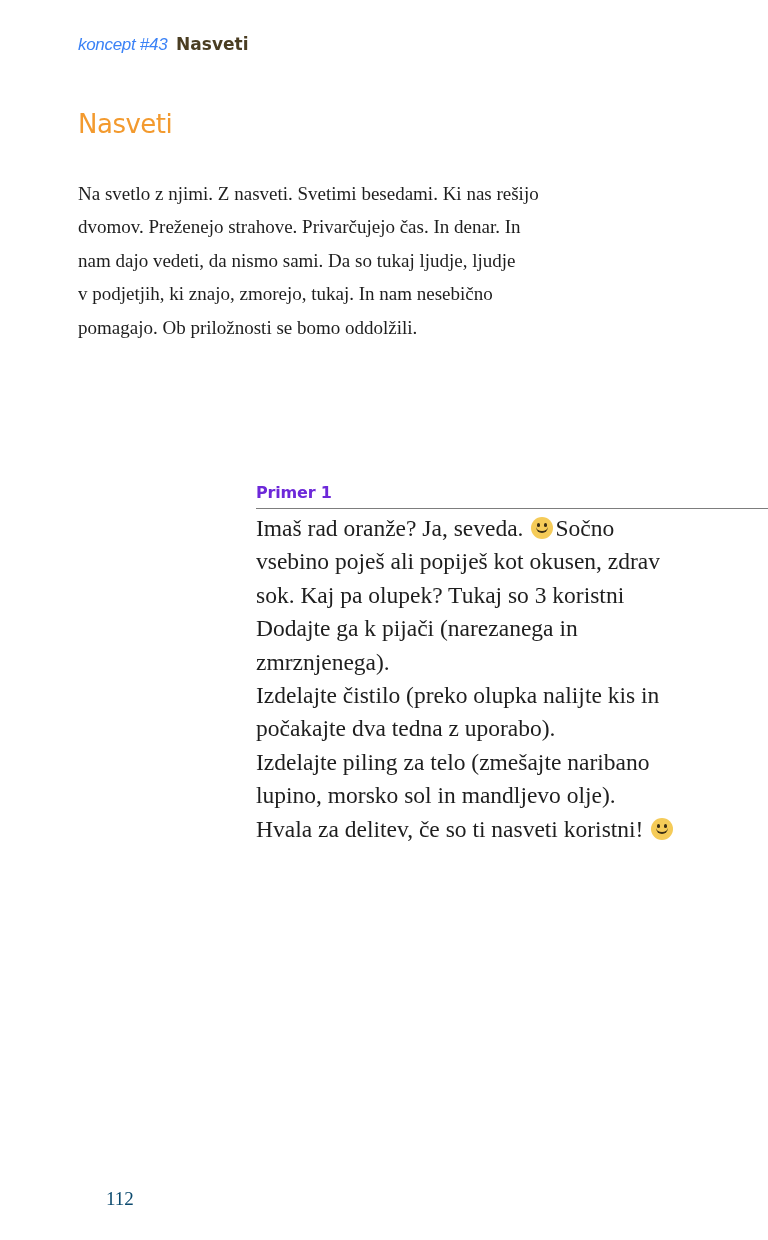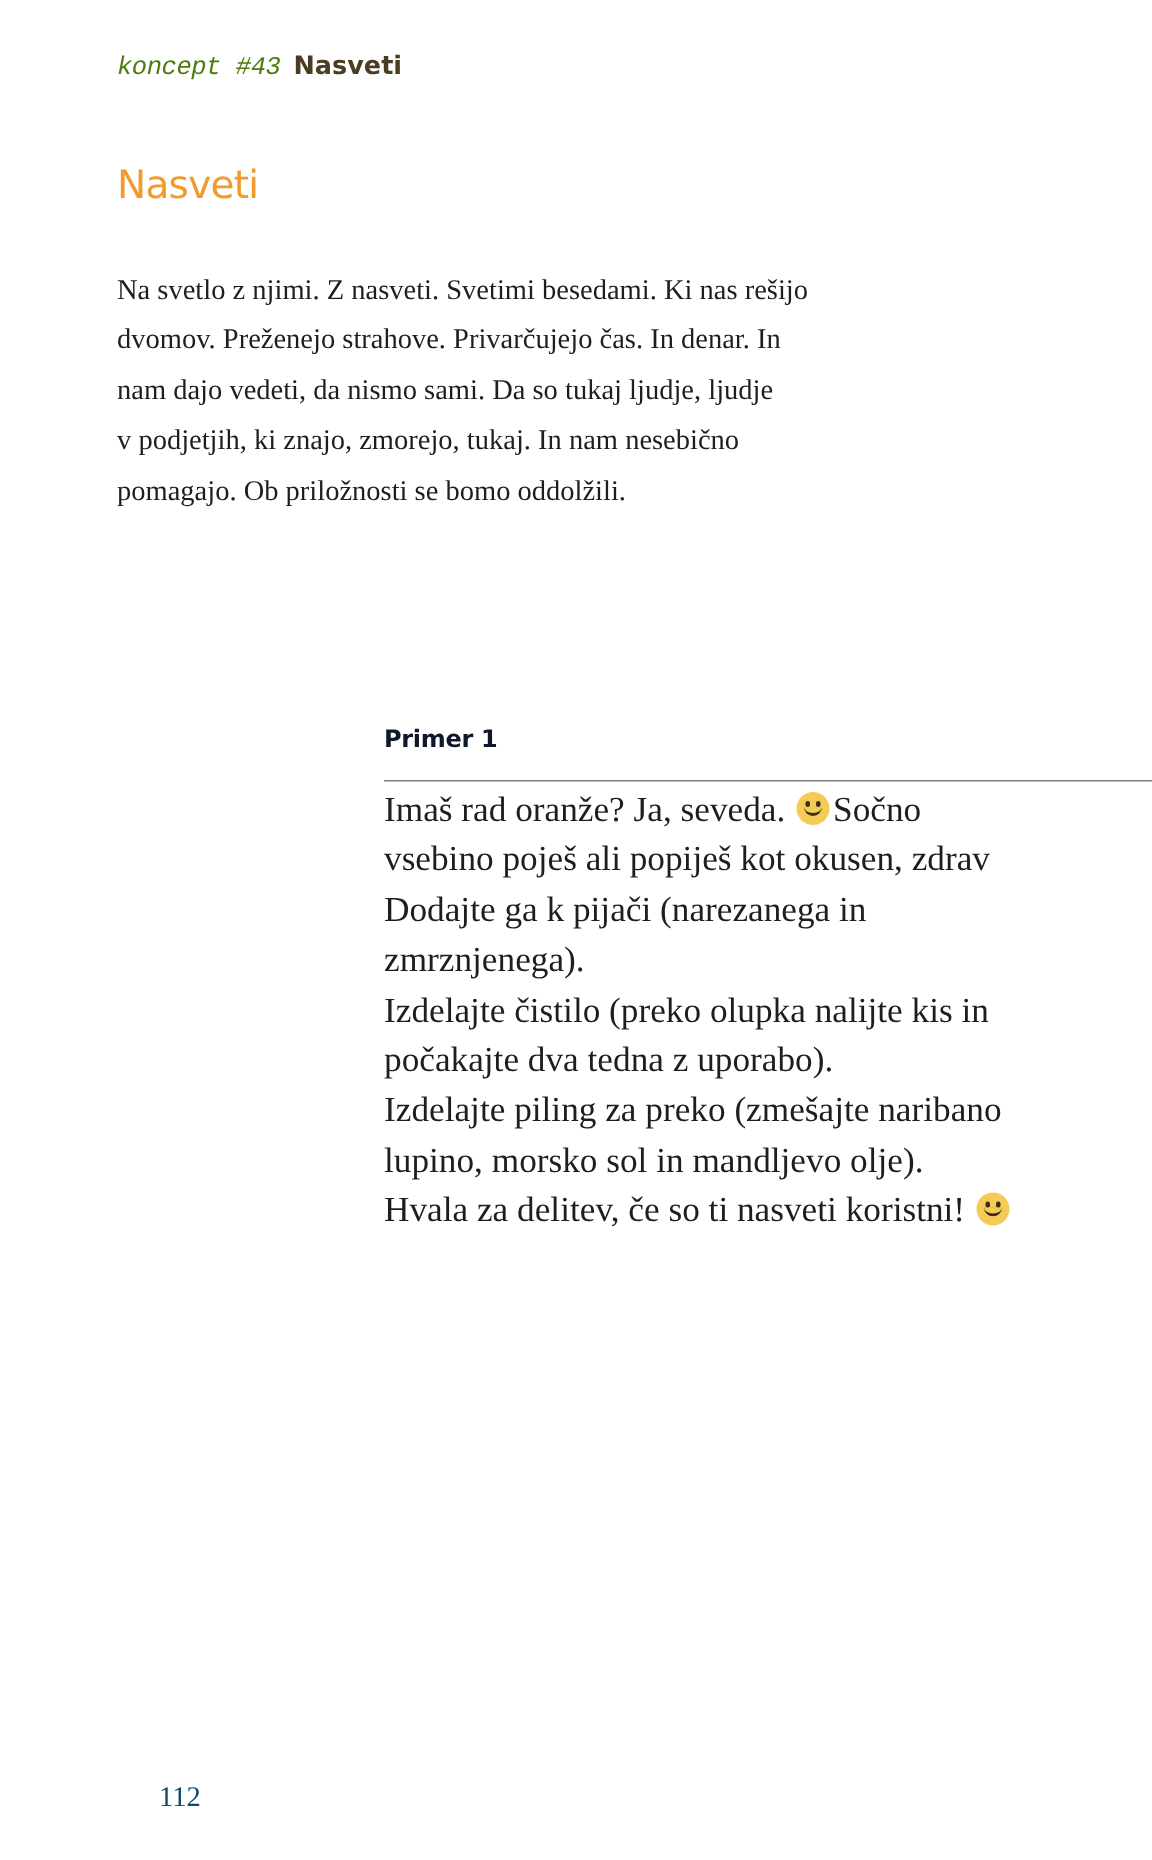--- a/index.html
+++ b/index.html
@@ -15,23 +15,23 @@
     }
     .running-head {
       position: absolute;
       left: 78px;
       top: 32px;
       font-size: 19px;
       line-height: 24px;
       white-space: nowrap;
     }
     .running-head .rh-italic {
-      font-family: Liberation Mono, monospace;
+      font-family: Liberation Sans, sans-serif;
       font-style: italic;
-      color: #4d7c0f;
+      color: #3b82f6;
       font-size: 17px;
       letter-spacing: -0.3px;
     }
     .running-head .rh-bold {
       font-family: "DejaVu Sans", sans-serif;
       font-weight: bold;
       color: #4a3d22;
       font-size: 17px;
       margin-left: 4px;
     }
@@ -66,23 +66,23 @@
       position: absolute;
       left: 256px;
       top: 482px;
       width: 512px;
     }
     .example-label {
       font-family: "DejaVu Sans", sans-serif;
       font-weight: bold;
       font-size: 16px;
       line-height: 22px;
-      color: #0f172a;
+      color: #6d28d9;
       letter-spacing: -0.2px;
-      padding-bottom: 16px;
+      padding-bottom: 4px;
       border-bottom: 1.5px solid #7d7d7d;
     }
     .example-body {
       margin-top: 3px;
       font-family: "Liberation Serif", serif;
       font-size: 23.5px;
       line-height: 33.4px;
       color: #1e1e1e;
     }
     .example-body .line {
@@ -151,25 +151,26 @@
 <div class="example-box">
   <div class="example-label">Primer 1</div>
   <div class="example-body">
     <span class="line">
       <span>Imaš rad oranže? Ja, seveda.</span>
       <span class="smiley">
         <span class="eye left"></span><span class="eye right"></span><span class="mouth"></span>
       </span><span>Sočno</span>
     </span>
     <span class="line">vsebino poješ ali popiješ kot okusen, zdrav</span>
+    <span class="line">sok. Kaj pa olupek? Tukaj so 3 koristni</span>
     <span class="line">Dodajte ga k pijači (narezanega in</span>
     <span class="line">zmrznjenega).</span>
     <span class="line">Izdelajte čistilo (preko olupka nalijte kis in</span>
     <span class="line">počakajte dva tedna z uporabo).</span>
-    <span class="line">Izdelajte piling za preko (zmešajte naribano</span>
+    <span class="line">Izdelajte piling za telo (zmešajte naribano</span>
     <span class="line">lupino, morsko sol in mandljevo olje).</span>
     <span class="line">
       <span>Hvala za delitev, če so ti nasveti koristni!</span>
       <span class="smiley">
         <span class="eye left"></span><span class="eye right"></span><span class="mouth"></span>
       </span>
     </span>
   </div>
 </div>
 

